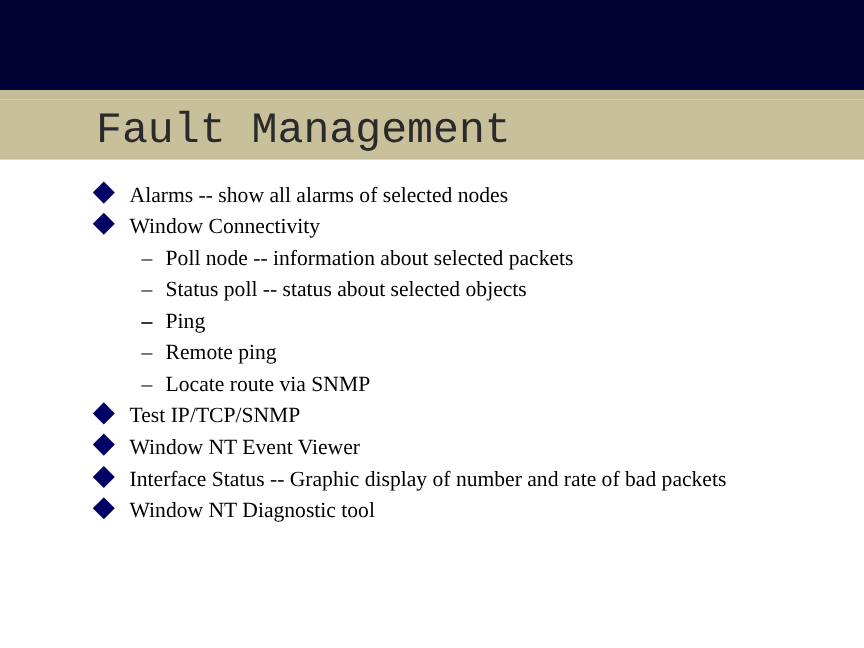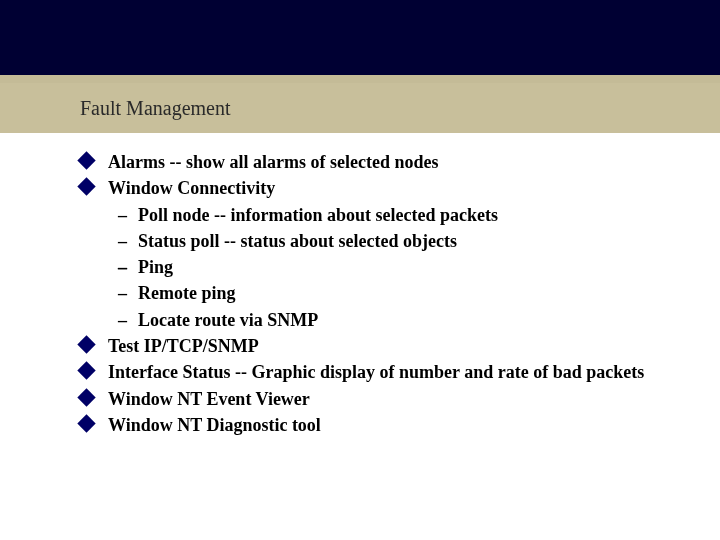--- a/index.html
+++ b/index.html
@@ -31,35 +31,34 @@
     position: absolute;
     top: 83px; left: 0;
     width: 720px;
     height: 50px;
     background: #c8bf9b;
     display: flex;
     align-items: center;
     padding-left: 80px;
   }
   .title-strip h1 {
-    font-size: 20px;
+    font-size: 36px;
     font-weight: 400;
     color: #2a2a2a;
-    font-family: Liberation Serif, serif;
+    font-family: Liberation Mono, monospace;
   }
 
   .content {
     position: absolute;
     top: 150px;
     left: 80px;
     width: 580px;
     font-size: 18px;
     line-height: 1.35;
     color: #000;
-    font-weight: bold;
   }
 
   .top-list { list-style: none; }
   .top-list > li {
     position: relative;
     padding-left: 28px;
     margin-bottom: 2px;
   }
   .top-list > li > .bullet {
     position: absolute;
@@ -97,18 +96,18 @@
         <li><span class="bullet"></span><span>Alarms -- show all alarms of selected nodes</span></li>
         <li><span class="bullet"></span><span>Window Connectivity</span><ul class="sub-list">
             <li><span class="dash">–</span><span>Poll node -- information about selected packets</span></li>
             <li><span class="dash">–</span><span>Status poll -- status about selected objects</span></li>
             <li><span class="dash">–</span></li>
             <li><span class="dash">–</span><span>Ping</span></li>
             <li><span class="dash">–</span><span>Remote ping</span></li>
             <li><span class="dash">–</span><span>Locate route via SNMP</span></li>
           </ul></li>
         <li><span class="bullet"></span><span>Test IP/TCP/SNMP</span></li>
+        <li><span class="bullet"></span><span>Window NT Event Viewer</span></li>
         <li><span class="bullet"></span><span>Interface Status -- Graphic display of number and rate of bad packets</span></li>
-        <li><span class="bullet"></span><span>Window NT Event Viewer</span></li>
         <li><span class="bullet"></span><span>Window NT Diagnostic tool</span></li>
       </ul>
   </div>
 </div>
 
 </body></html>

